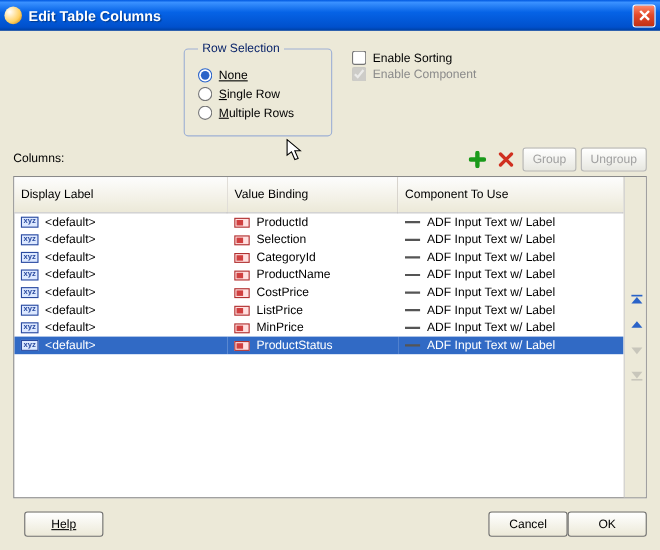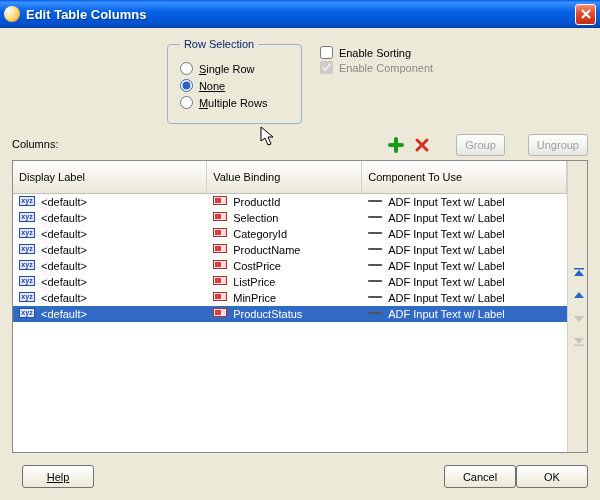--- a/index.html
+++ b/index.html
@@ -14,29 +14,29 @@
 fieldset.row-sel { border:1px solid #9db0d4; border-radius:4px; padding:8px 12px 10px 12px; width:135px; }
 fieldset.row-sel legend { color:#0a246a; padding:0 4px; }
 .radio { display:flex; align-items:center; gap:6px; margin:4px 0; }
 .radio input { accent-color:#2a63c8; }
 .checks { padding-top:6px; }
 .check { display:flex; align-items:center; gap:6px; margin:2px 0; }
 .check.disabled { color:#8a8a8a; }
 .columns-label { margin-top:14px; }
 .toolbar { display:flex; align-items:center; justify-content:flex-end; gap:4px; margin-top:-16px; }
 .tool-btn { border:1px solid #b5b5b5; background:linear-gradient(#fff,#e7e7e0); border-radius:3px; padding:0 8px; height:22px; font-size:11px; cursor:pointer; }
-.tool-btn:disabled { color:#9f9f9f; cursor:default;margin-left:19px; }
+.tool-btn:disabled { color:#9f9f9f; cursor:default; }
 .icon-btn { width:22px; height:22px; display:flex; align-items:center; justify-content:center; border:none; background:transparent; cursor:pointer; }
 .tablewrap { border:1px solid #8a8a8a; background:#fff; margin-top:4px; flex:1; display:flex; position:relative; min-height:200px; }
 .grid { flex:1; overflow:auto; }
 table { border-collapse:collapse; width:100%; }
 th { text-align:left; font-weight:normal; background:linear-gradient(#fdfdfd,#ece9d8); border-bottom:1px solid #c0c0c0; border-right:1px solid #d4d0c8; padding:10px 6px; position:sticky; top:0; }
 td { padding:2px 6px; border-right:1px solid transparent; white-space:nowrap; }
 tr.selected td { background:#316ac5; color:#fff; }
-.cell { display:flex; gap:6px; }
+.cell { display:flex; align-items:center; gap:6px; }
 .xyz-icon { width:16px; height:10px; border:1px solid #2a4aa0; background:#dce8ff; font-size:7px; line-height:8px; text-align:center; color:#2a4aa0; font-weight:bold; }
 .vb-icon { width:14px; height:9px; border:1px solid #b03030; background:#ffe0e0; position:relative; }
 .vb-icon::after { content:""; position:absolute; inset:1px 40% 1px 1px; background:#d04040; }
 .comp-icon { width:14px; height:10px; }
 .comp-icon::before { content:""; display:block; width:14px; height:10px; background:#888; clip-path: polygon(0 40%,100% 40%,100% 60%,0 60%,0 40%); }
 .comp-icon.lbl::before { background:#555; }
 .sidearrows { width:20px; display:flex; flex-direction:column; justify-content:center; gap:4px; padding:0 2px; background:#ece9d8; border-left:1px solid #cfcfcf; }
 .arrow-btn { width:18px; height:18px; border:none; background:transparent; cursor:pointer; display:flex; align-items:center; justify-content:center; }
 .arrow-btn.disabled { opacity:.35; cursor:default; }
 .bottom { display:flex; gap:0; margin-top:12px;padding-left:10px; }
@@ -55,26 +55,26 @@
         <path d="M1 1 L9 9 M9 1 L1 9"></path>
       </svg>
   </div>
 </div>
 
 <div class="content">
   <div class="toprow">
     <fieldset class="row-sel">
       <legend>Row Selection</legend>
       <label class="radio">
+        <input type="radio" name="rs" checked="" style="">
+        <span style="text-decoration:underline">None</span>
+      </label>
+      <label class="radio">
         <input type="radio" name="rs" style="">
         <span><u>S</u><span>ingle Row</span></span>
-      </label>
-      <label class="radio">
-        <input type="radio" name="rs" checked="" style="">
-        <span style="text-decoration:underline">None</span>
       </label>
       <label class="radio">
         <input type="radio" name="rs" style="">
         <span><u>M</u>ultiple Rows</span>
       </label>
     </fieldset>
     <div class="checks">
       <label class="check">
         <input type="checkbox" style="">
         <span>Enable Sorting</span>

